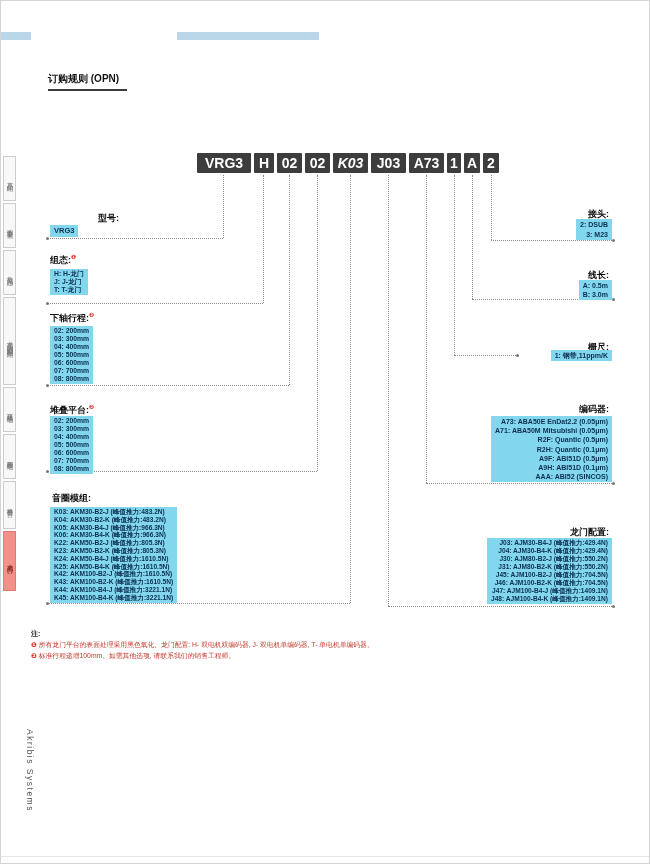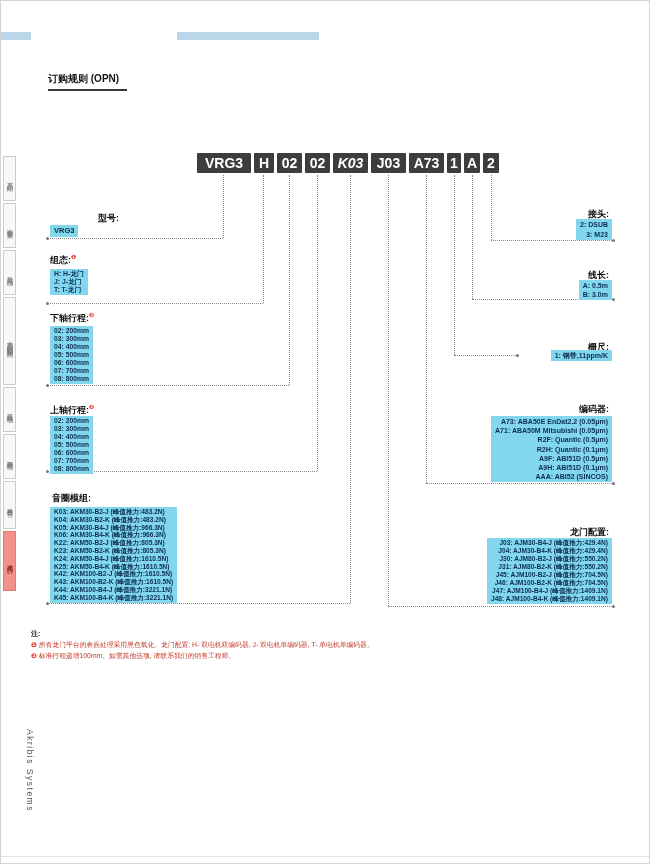--- a/index.html
+++ b/index.html
@@ -131,21 +131,21 @@
   <div class="opts optL f68" style="left:49px;top:325px;">
     <span>02: 200mm</span>
     <span>03: 300mm</span>
     <span>04: 400mm</span>
     <span>05: 500mm</span>
     <span>06: 600mm</span>
     <span>07: 700mm</span>
     <span>08: 800mm</span>
   </div>
 
-  <div class="lbl" style="left:49px;top:402px;"><span>上轴行程:</span><sup>❷</sup></div>
+  <div class="lbl" style="left:49px;top:402px;"><span>堆叠平台:</span><sup>❷</sup></div>
   <div class="opts optL f68" style="left:49px;top:415px;">
     <span>02: 200mm</span>
     <span>03: 300mm</span>
     <span>04: 400mm</span>
     <span>05: 500mm</span>
     <span>06: 600mm</span>
     <span>07: 700mm</span>
     <span>08: 800mm</span>
   </div>
 

